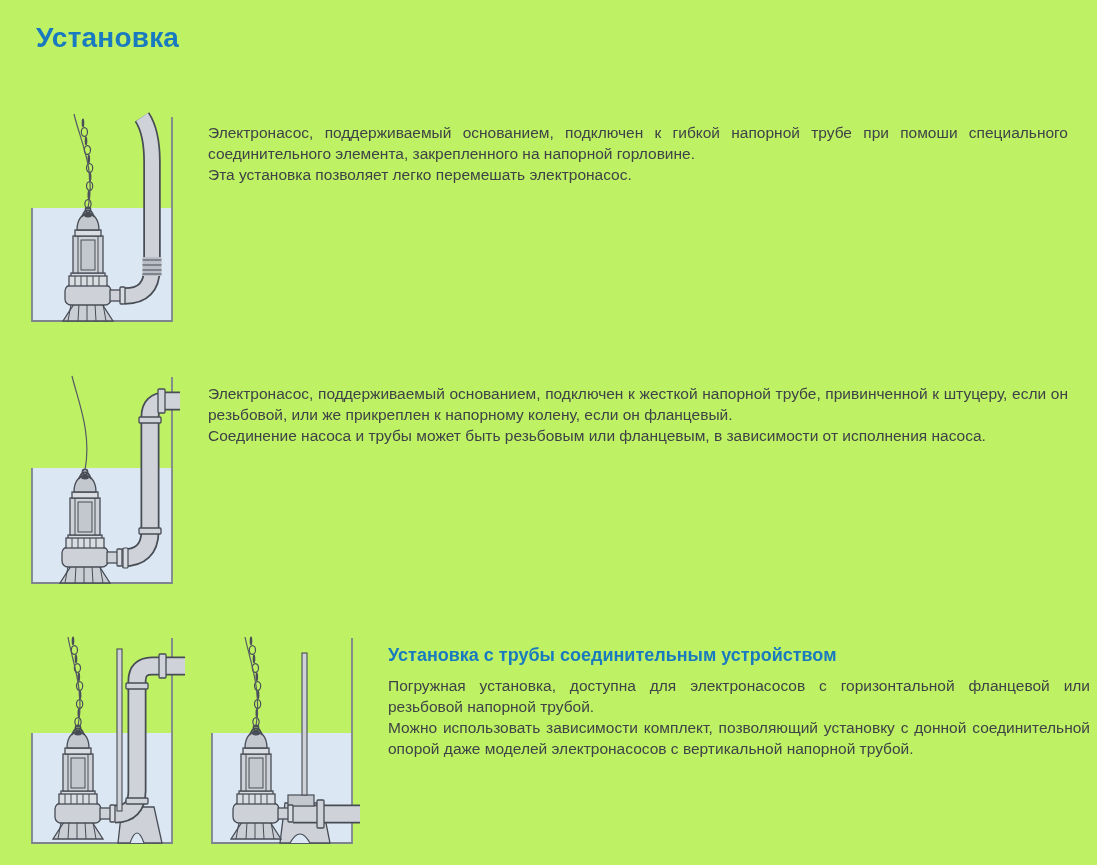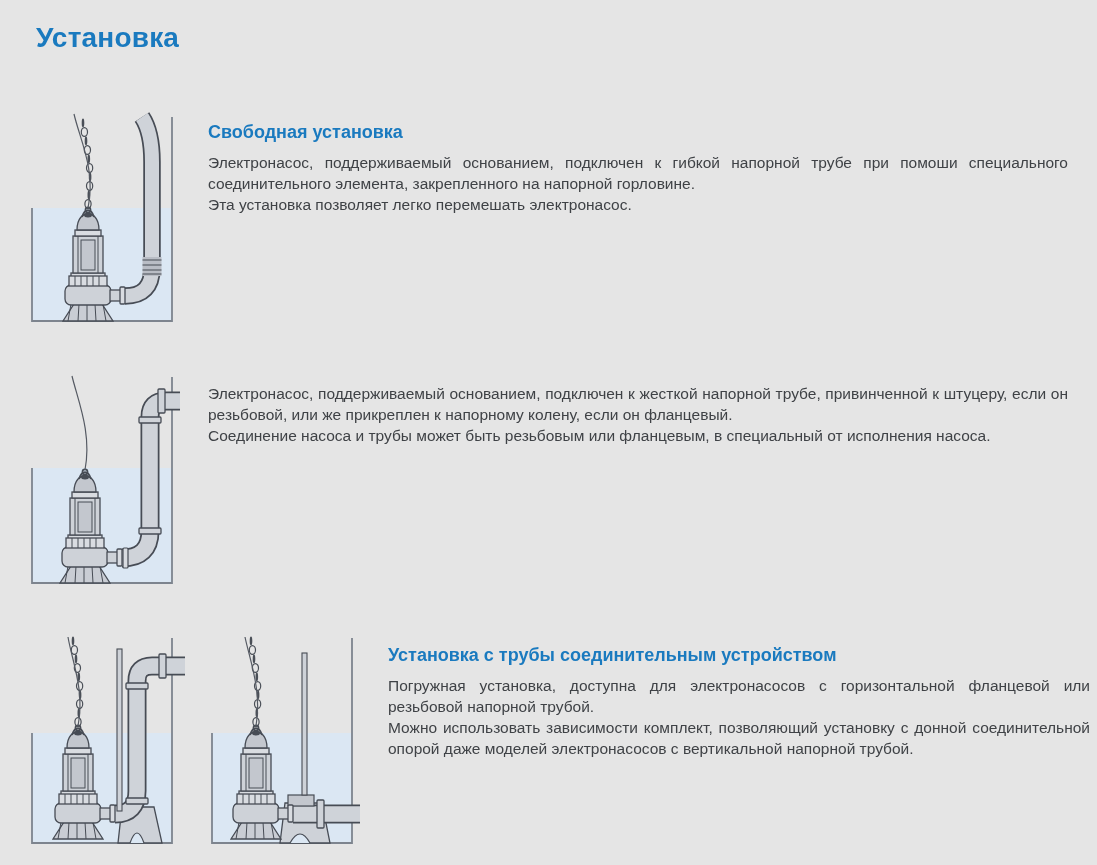--- a/index.html
+++ b/index.html
@@ -1,19 +1,19 @@
 <!DOCTYPE html>
 <html lang="ru"><head>
 <meta charset="utf-8">
 <style>
   html,body{margin:0;padding:0;background:#ffffff;}
   .page{
     position:relative;
     width:1097px;height:865px;
-    background:#e5e5e5;
+    background:#bef264;
     font-family:"Liberation Sans", sans-serif;
     overflow:hidden;
   }
   .page-title{
     position:absolute;left:36px;top:22px;margin:0;
     font-size:28px;font-weight:bold;color:#1a7abf;letter-spacing:0.2px;
   }
   .section-text{position:absolute;}
   .section-text h2{
     margin:0 0 9px 0;font-size:18px;font-weight:bold;color:#1a7abf;
@@ -131,28 +131,27 @@
     </g>
     <rect x="78" y="162" width="26" height="11" fill="#c3c7ce" stroke="#474c55" stroke-width="1.2"></rect>
     <path d="M80,210 Q90,192 100,210" fill="#dbe7f3" stroke="#474c55" stroke-width="1.2"></path>
     <rect x="92" y="20" width="5" height="142" fill="#ced2d8" stroke="#474c55" stroke-width="1.1"></rect>
     <use href="#pump" transform="translate(46,206)"></use>
     <use href="#chain" transform="translate(46,93)"></use>
     <path d="M46,93 C52,58 40,28 35,4" fill="none" stroke="#555a63" stroke-width="1.2"></path>
   </svg>
 
   <div class="section-text sec1">
-    <h2>Свободная установка</h2>
     <p>Электронасос, поддерживаемый основанием, подключен к гибкой напорной трубе при помоши специального соединительного элемента, закрепленного на напорной горловине.</p>
     <p>Эта установка позволяет легко перемешать электронасос.</p>
   </div>
 
   <div class="section-text sec2">
     <p>Электронасос, поддерживаемый основанием, подключен к жесткой напорной трубе, привинченной к штуцеру, если он резьбовой, или же прикреплен к напорному колену, если он фланцевый.</p>
-    <p>Соединение насоса и трубы может быть резьбовым или фланцевым, в специальный от исполнения насоса.</p>
+    <p>Соединение насоса и трубы может быть резьбовым или фланцевым, в зависимости от исполнения насоса.</p>
   </div>
 
   <div class="section-text sec3">
     <h2>Установка с трубы соединительным устройством</h2>
     <p>Погружная установка, доступна для электронасосов с горизонтальной фланцевой или резьбовой напорной трубой.</p>
     <p>Можно использовать зависимости комплект, позволяющий установку с донной соединительной опорой даже моделей электронасосов с вертикальной напорной трубой.</p>
   </div>
 
 </div>
 

